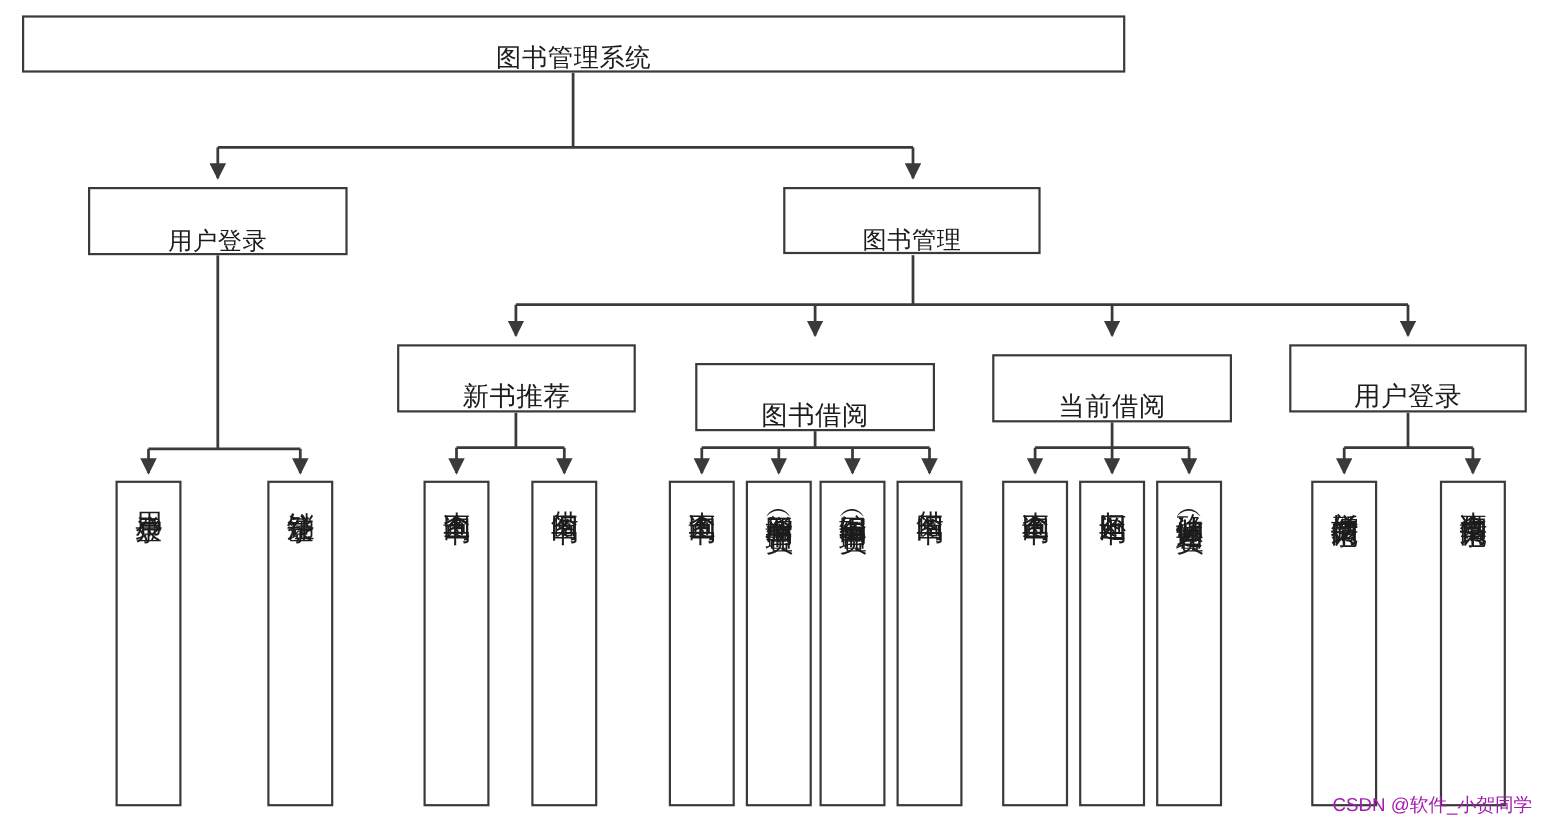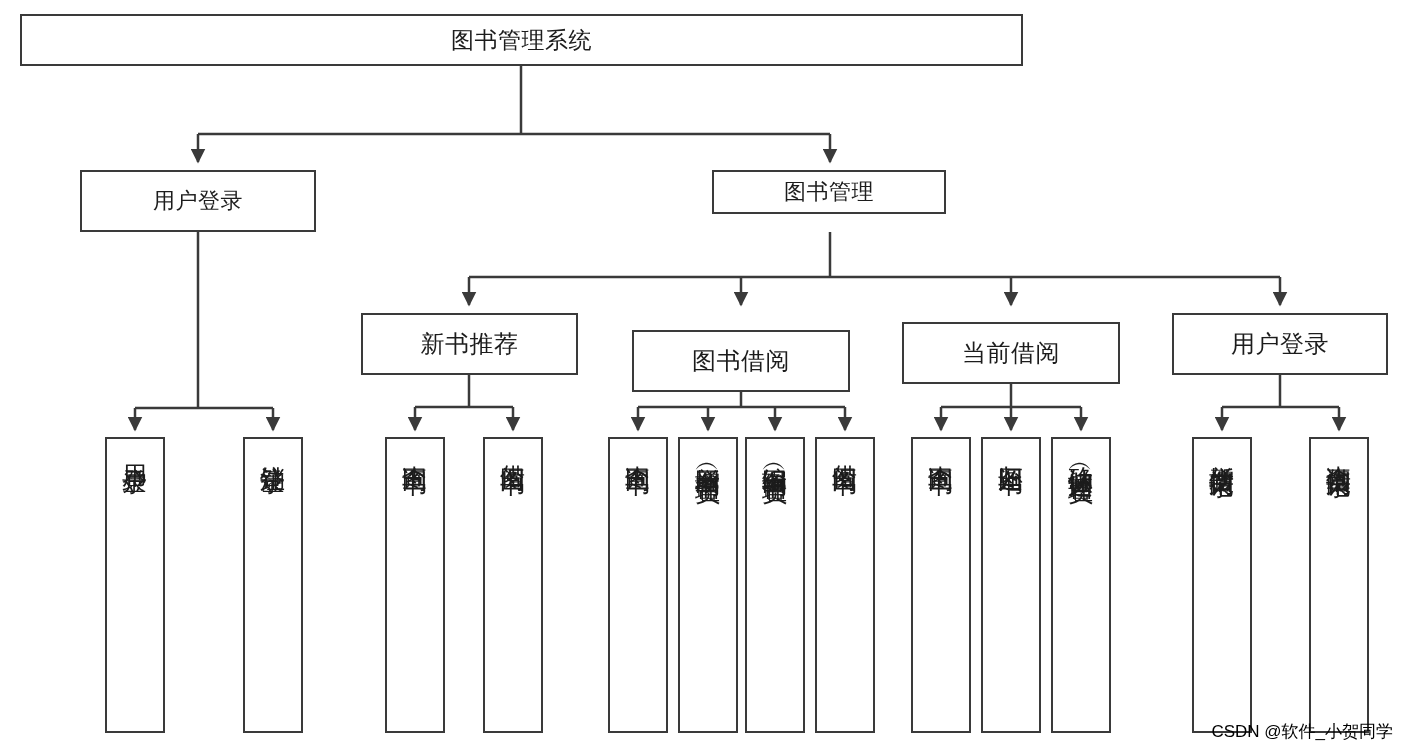--- a/index.html
+++ b/index.html
@@ -25,21 +25,21 @@
     width: 1405px;
     height: 747px;
     pointer-events: none;
   }
   .node {
     position: absolute;
     box-sizing: border-box;
     background: #ffffff;
     border: 2.5px solid #3a3a3a;
     display: flex;
-    align-items: center;
+    align-items: flex-end;
     justify-content: center;
     color: #1c1c1c;
     z-index: 2;
   }
   .node .label {
     display: block;
     text-align: center;
     line-height: 1.05;
     letter-spacing: 0.5px;
   }
@@ -60,21 +60,21 @@
     letter-spacing: 2px;
     white-space: nowrap;
   }
   .node-leaf.tall .label { padding-top: 2px; }
 
   .watermark {
     position: absolute;
     right: 12px;
     bottom: 4px;
     font-size: 17px;
-    color: #000000;
+    color: #a21caf;
     white-space: nowrap;
     z-index: 3;
     font-family: "Liberation Sans", "DejaVu Sans", sans-serif;
   }
 </style>
 </head>
 <body>
 
 <div id="canvas">
 
@@ -128,21 +128,21 @@
     </g>
   </svg>
 
   <div class="node node-root" style="left:20px; top:14px; width:1003px; height:52px;">
     <span class="label">图书管理系统</span>
   </div>
 
   <div class="node node-l2" style="left:80px; top:170px; width:236px; height:62px;">
     <span class="label">用户登录</span>
   </div>
-  <div class="node node-l2" style="left:712px; top:170px; width:234px; height:44px;">
+  <div class="node node-l2" style="left:712px; top:170px; width:234px; height:61px;">
     <span class="label">图书管理</span>
   </div>
 
   <div class="node node-l3" style="left:361px; top:313px; width:217px; height:62px;">
     <span class="label">新书推荐</span>
   </div>
   <div class="node node-l3" style="left:632px; top:330px; width:218px; height:62px;">
     <span class="label">图书借阅</span>
   </div>
   <div class="node node-l3" style="left:902px; top:322px; width:218px; height:62px;">

